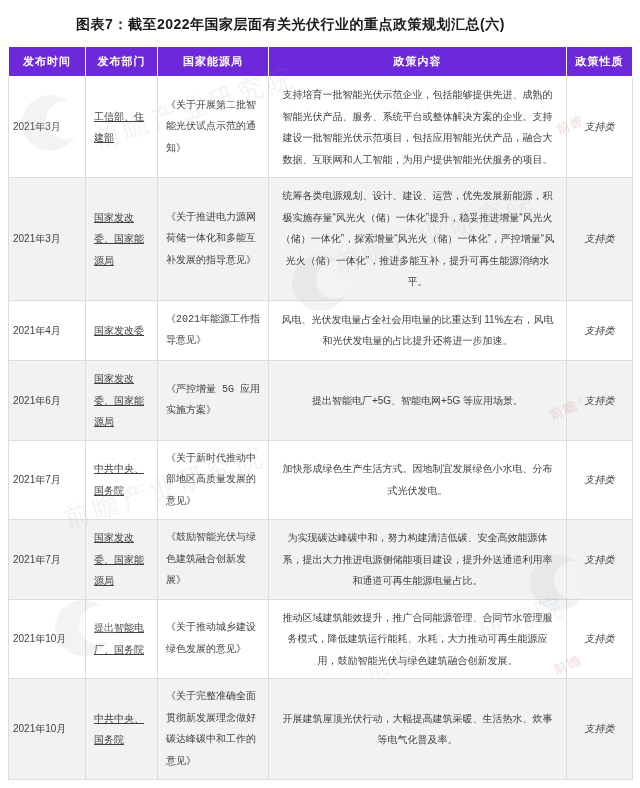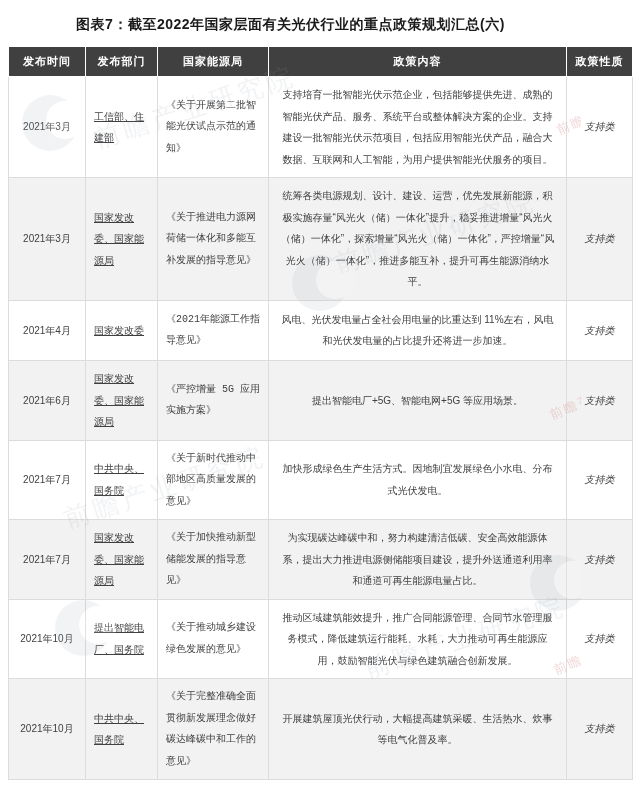--- a/index.html
+++ b/index.html
@@ -30,40 +30,40 @@
     font-size: 10px;
     color: #404040;
   }
   col.c-date    { width: 77px; }
   col.c-dept    { width: 72px; }
   col.c-name    { width: 111px; }
   col.c-content { width: 298px; }
   col.c-nature  { width: 66px; }
 
   th {
-    background: #404040;
+    background: #6d28d9;
     color: #ffffff;
     font-size: 11px;
     font-weight: bold;
     height: 30px;
     border: 1px solid #ffffff;
     text-align: center;
     letter-spacing: 1px;
   }
   td {
     border: 1px solid #dcdcdc;
     vertical-align: middle;
     line-height: 2.15;
     padding: 7px 8px;
     word-break: break-all;
   }
   tbody tr:nth-child(even) { background: #F2F2F2; }
   tbody tr:nth-child(odd)  { background: #FFFFFF; }
 
-  td.col-date   { text-align: center; padding: 19px 4px; }
+  td.col-date   { padding: 19px 4px; }
   td.col-dept   { text-align: left; text-decoration: underline; }
   td.col-name   { text-align: left; font-family: Liberation Mono, monospace; }
   td.col-content{ text-align: center; padding: 7px 10px; }
   td.col-nature { text-align: center; padding: 7px 9px; font-style: italic; }
 
   .page-footer {
     display: flex;
     justify-content: space-between;
     align-items: center;
     margin: 10px 10px 0 10px;
@@ -176,21 +176,21 @@
           <tr>
             <td class="col-date">2021年7月</td>
             <td class="col-dept">中共中央、国务院</td>
             <td class="col-name">《关于新时代推动中部地区高质量发展的意见》</td>
             <td class="col-content">加快形成绿色生产生活方式。因地制宜发展绿色小水电、分布式光伏发电。</td>
             <td class="col-nature">支持类</td>
           </tr>
           <tr>
             <td class="col-date">2021年7月</td>
             <td class="col-dept">国家发改委、国家能源局</td>
-            <td class="col-name">《关于加快推动新型储能发展的指导意见》</td>
+            <td class="col-name">《鼓励智能光伏与绿色建筑融合创新发展》</td>
             <td class="col-content">为实现碳达峰碳中和，努力构建清洁低碳、安全高效能源体系，提出大力推进电源侧储能项目建设，提升外送通道利用率和通道可再生能源电量占比。</td>
             <td class="col-nature">支持类</td>
           </tr>
           <tr>
             <td class="col-date">2021年10月</td>
             <td class="col-dept">提出智能电厂、国务院</td>
             <td class="col-name">《关于推动城乡建设绿色发展的意见》</td>
             <td class="col-content">推动区域建筑能效提升，推广合同能源管理、合同节水管理服务模式，降低建筑运行能耗、水耗，大力推动可再生能源应用，鼓励智能光伏与绿色建筑融合创新发展。</td>
             <td class="col-nature">支持类</td>
           </tr>

